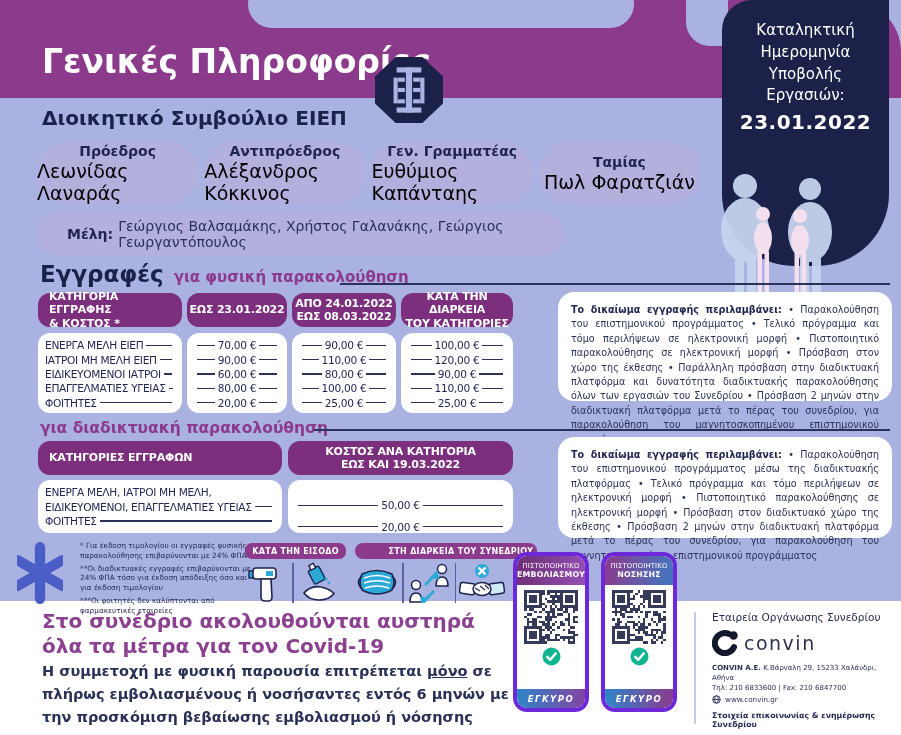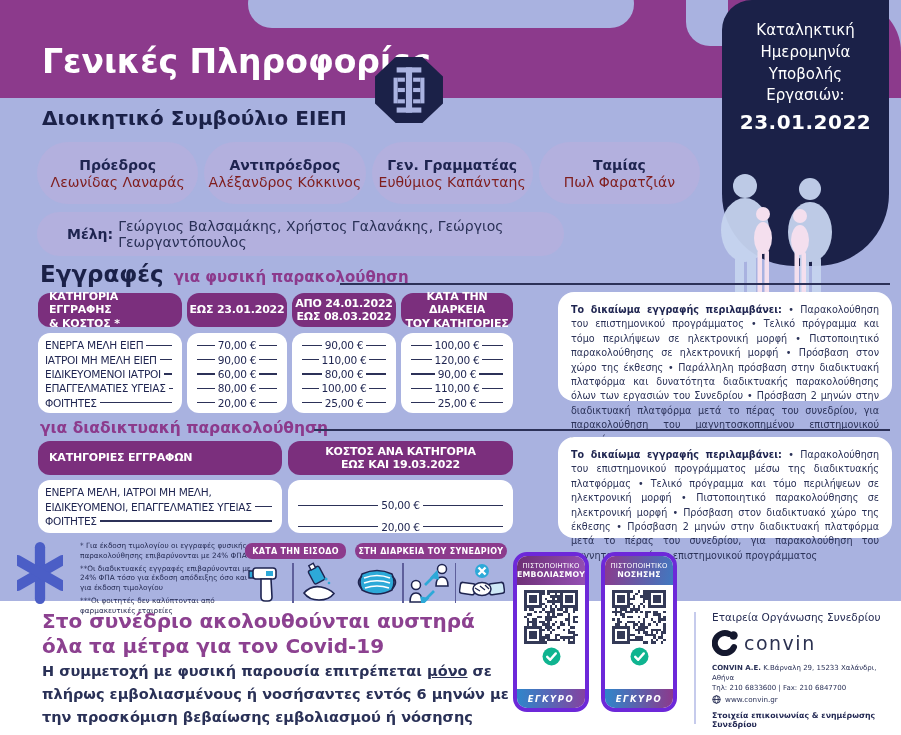--- a/index.html
+++ b/index.html
@@ -17,21 +17,21 @@
   .deadline .dl-line{font-size:15px;line-height:1.45;}
   .deadline-date{font-size:20px;font-weight:bold;margin-top:3px;letter-spacing:.5px;}
   .title{position:absolute;left:42px;top:42px;font-size:33px;font-weight:bold;color:#fff;}
   .logo-oct{position:absolute;left:374px;top:56px;}
 
   
   .board-heading{position:absolute;left:42px;top:106px;font-size:20px;font-weight:bold;color:var(--navy,#1b2148);}
   .board-row{position:absolute;left:37px;top:142px;width:663px;display:flex;gap:6px;}
   .pill{flex:1 1 0;background:var(--pill,#b3b0de);border-radius:32px;height:62px;display:flex;flex-direction:column;justify-content:center;align-items:center;}
   .pill .role{font-size:14px;font-weight:bold;color:#1e2450;}
-  .pill .name{font-size:14px;color:#7f1d1d;margin-top:1px;}
+  .pill .name{font-size:19px;color:#000000;margin-top:1px;}
   .members-pill{position:absolute;left:37px;top:212px;width:527px;height:44px;background:var(--pill,#b3b0de);
                 border-radius:22px;display:flex;align-items:center;padding-left:30px;box-sizing:border-box;font-size:14px;color:#2a3157;}
   .members-pill .b{font-weight:bold;margin-right:5px;color:#1e2450;}
 
   
   .h1{position:absolute;left:40px;top:261px;}
   .h1a{font-size:23px;font-weight:bold;color:var(--navy,#1b2148);}
   .h1b{font-size:15px;font-weight:bold;color:var(--purple,#8c3a8c);margin-left:10px;}
   .h2{position:absolute;left:40px;top:419px;font-size:15.5px;font-weight:bold;color:var(--purple,#8c3a8c);}
   .rule{position:absolute;height:2px;background:#2c3158;}
@@ -63,21 +63,21 @@
   .benefits .bb{font-weight:bold;color:#1e2450;}
 
   
   .white-band{position:absolute;left:0;top:601px;width:901px;height:134px;background:#fff;}
   .ast{position:absolute;left:17px;top:540px;}
   .notes{position:absolute;left:80px;top:541px;width:174px;}
   .notes p{margin:0 0 3px 0;font-size:7.3px;line-height:1.34;color:#252b52;}
   .mpill{position:absolute;height:16px;background:var(--purple,#8c3a8c);border-radius:9px;color:#fff;font-size:8px;font-weight:bold;
          display:flex;align-items:center;justify-content:center;letter-spacing:.3px;}
   .entry-pill{left:245px;top:543px;width:101px;border-radius:7px;}
-  .during-pill{left:355px;top:543px;width:152px;}
+  .during-pill{left:355px;top:543px;width:152px;padding-left:30px;}
   .icons{position:absolute;top:561px;display:flex;align-items:center;}
   .entry-icons{left:241px;}
   .during-icons{left:351px;}
   .icell{width:51px;height:44px;display:flex;align-items:center;justify-content:center;}
   .idiv{width:1.5px;height:40px;background:#5e5f9b;}
 
   
   .phone{position:absolute;top:552px;width:76px;height:160px;background:#fff;border:4px solid #6d28d9;border-radius:14px;
          box-sizing:border-box;overflow:hidden;display:flex;flex-direction:column;}
   .phone.p1{left:513px;}

